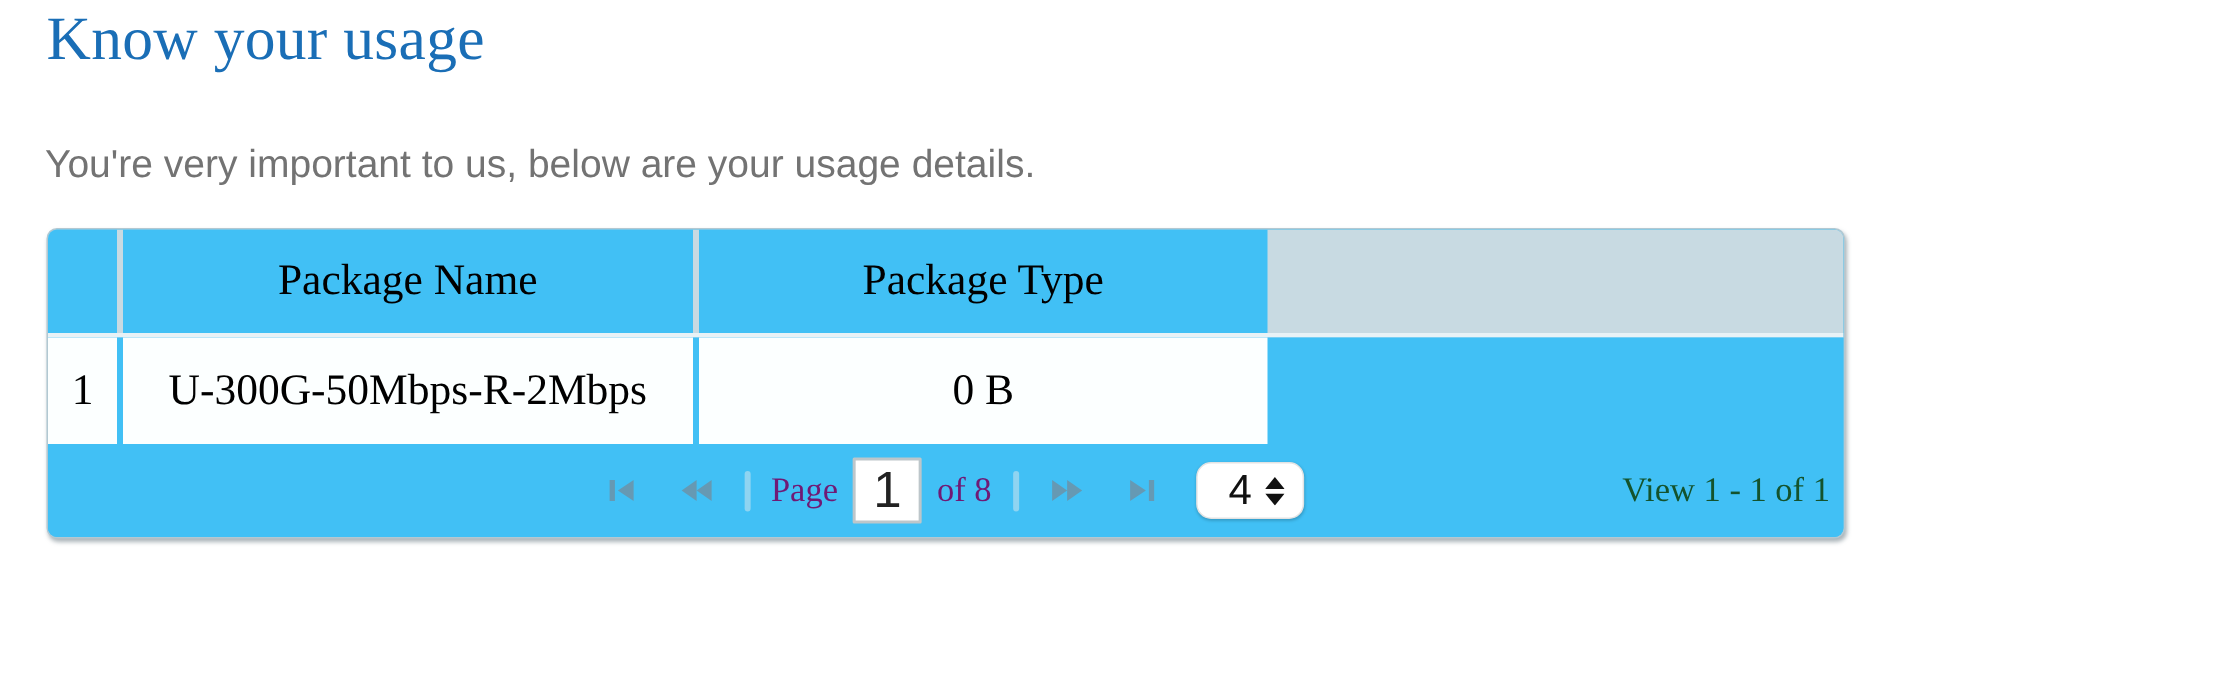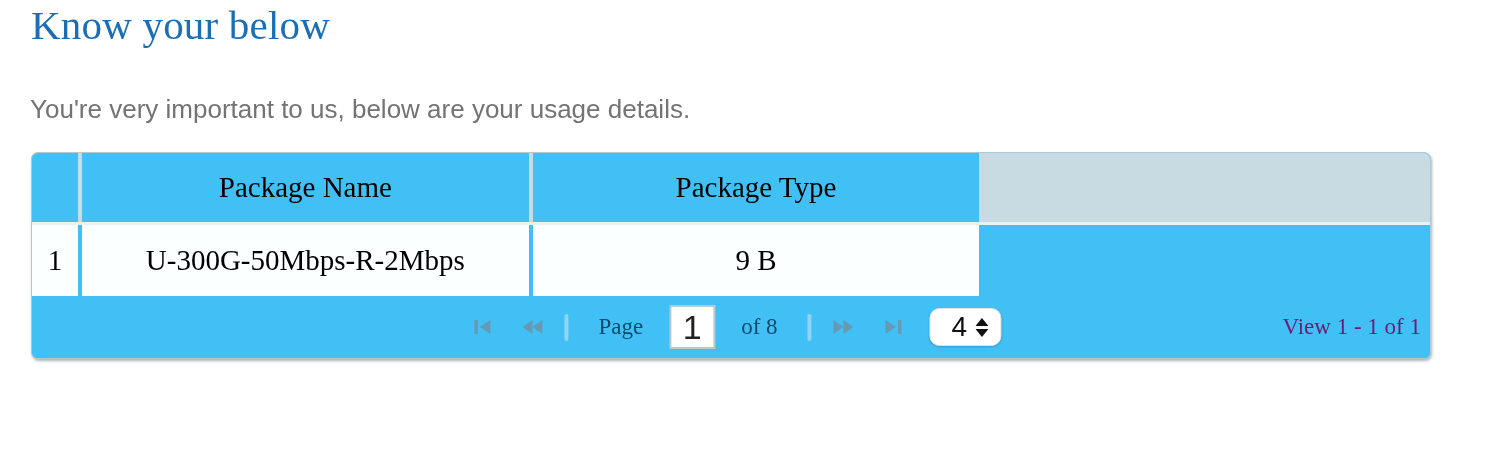--- a/index.html
+++ b/index.html
@@ -17,21 +17,21 @@
     font-family: "Liberation Serif", "DejaVu Serif", serif;
     letter-spacing: 0.2px;
   }
   .subtitle {
     position: absolute; left: 30px; top: 94px;
     font-size: 26px; color: #737373;
     font-family: "Liberation Sans", "DejaVu Sans", sans-serif;
   }
   .grid {
     position: absolute; left: 31px; top: 152px;
-    width: 1400px;
+    width: 1199px;
     border: 1px solid #b2c8d2;
     border-radius: 7px;
     overflow: hidden;
     background: #41c0f5;
     box-shadow: 1px 2px 3px rgba(100,118,128,0.55);
   }
   .grid-header {
     display: grid;
     grid-template-columns: 46px 1fr 1fr 1fr;
     column-gap: 4px;
@@ -75,23 +75,23 @@
     cursor: pointer;
   }
   .pager-btn svg { display: block; }
   .pager-sep {
     width: 4px; height: 27px;
     background: #8fd4f1;
     border-radius: 2px;
     margin: 0 8px;
   }
   .pager-text {
-    font-size: 23px; color: #0c4a6e;
-    font-family: "Liberation Serif", "DejaVu Serif", serif;
-    margin: 0 22px;
+    font-size: 23px; color: #701a75;
+    font-family: "Liberation Serif", "DejaVu Serif", serif;
+    margin: 0 6px;
   }
   .page-input {
     width: 46px; height: 44px;
     margin: 0 4px;
     border: 2px solid #bdc6ca;
     background: #ffffff;
     text-align: center;
     font-size: 34px;
     font-family: "Liberation Sans", "DejaVu Sans", sans-serif;
     color: #222;
@@ -110,45 +110,45 @@
   }
   .page-size-value {
     font-size: 28px; color: #111;
     font-family: "Liberation Sans", "DejaVu Sans", sans-serif;
   }
   .stepper { display: flex; flex-direction: column; gap: 3px; }
   .stepper svg { display: block; }
   .pager-view {
     position: absolute; right: 9px; top: 0; height: 100%;
     display: flex; align-items: center;
-    font-size: 23px; color: #701a75;
+    font-size: 23px; color: #14532d;
     font-family: "Liberation Serif", "DejaVu Serif", serif;
   }
 </style>
 </head>
 <body>
 
 <div>
 
-  <h1 class="page-title">Know your below</h1>
+  <h1 class="page-title">Know your usage</h1>
 
   <p class="subtitle">You're very important to us, below are your usage details.</p>
 
   <div class="grid">
 
     <div class="grid-header">
       <div class="hcell"></div>
       <div class="hcell">Package Name</div>
       <div class="hcell">Package Type</div>
     </div>
 
     <div class="grid-row">
       <div class="cell">1</div>
       <div class="cell">U-300G-50Mbps-R-2Mbps</div>
-      <div class="cell">9 B</div>
+      <div class="cell">0 B</div>
     </div>
 
     <div class="pager">
       <div class="pager-center">
 
         <button class="pager-btn">
           <span>
             <svg width="24" height="18" viewBox="0 0 24 18">
               <rect x="2" y="2" width="3.5" height="14" fill="#6699b3"></rect>
               <polygon points="18,2 18,16 7.5,9" fill="#6699b3"></polygon>

